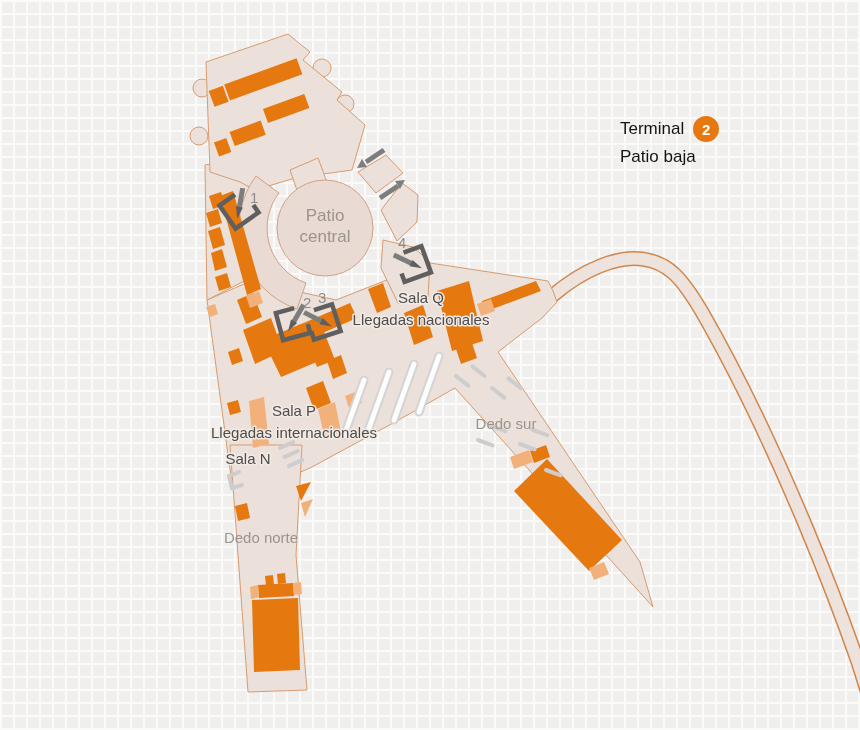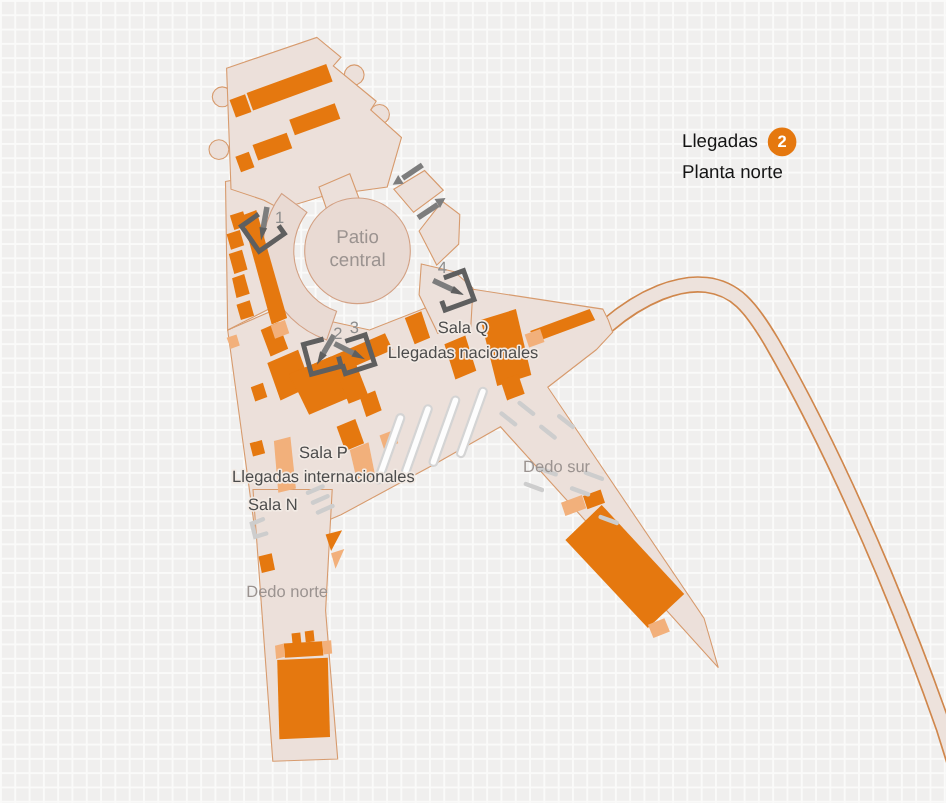--- a/index.html
+++ b/index.html
@@ -206,18 +206,18 @@
     <text class="lbl-dark" x="294" y="438">Llegadas internacionales</text>
 
     <text class="lbl-dark" x="248" y="464">Sala N</text>
 
     <text class="lbl-soft2" x="261" y="543">Dedo norte</text>
     <text class="lbl-soft2" x="506" y="429">Dedo sur</text>
   </svg>
 
   <div class="titlebox">
     <div class="titlerow">
-      <span class="titletext">Llegadas</span>
+      <span class="titletext">Terminal</span>
       <span class="badge">2</span>
     </div>
-    <div class="floortext">Planta norte</div>
+    <div class="floortext">Patio baja</div>
   </div>
 </div>
 
 </body></html>

